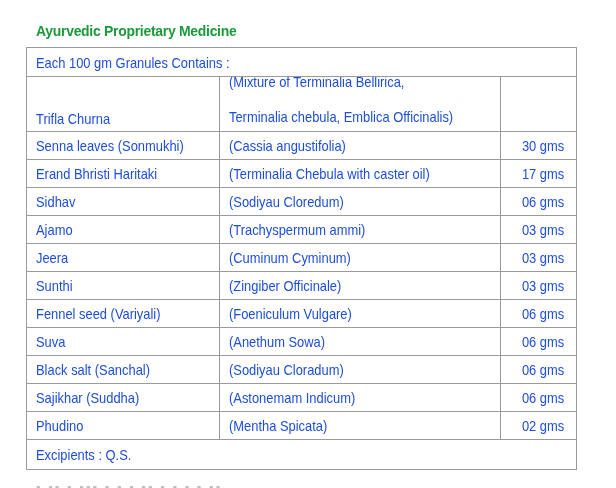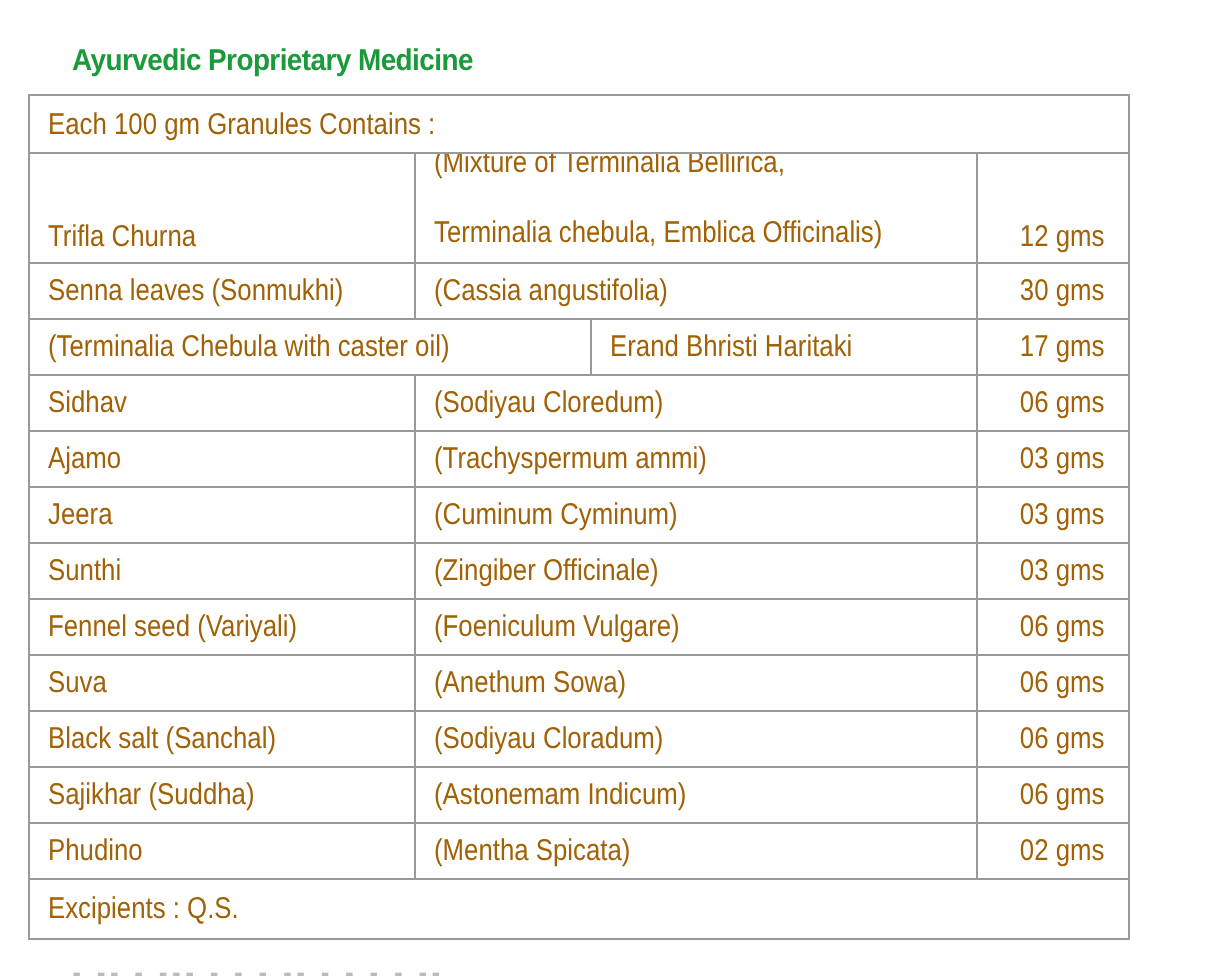--- a/index.html
+++ b/index.html
@@ -22,26 +22,26 @@
       font-weight: bold;
       font-size: 15px;
       color: #1a9a3a;
       letter-spacing: -0.3px;
       transform: scaleX(0.93);
       transform-origin: left center;
       white-space: nowrap;
     }
     .tbl {
       position: absolute;
-      left: 14px;
+      left: 26px;
       top: 47px;
       width: 551px;
       border: 1px solid #9a9a9a;
       box-sizing: border-box;
-      color: #a16207;
+      color: #1d4ed8;
       font-size: 15px;
     }
     .row {
       display: flex;
       border-top: 1px solid #9a9a9a;
       box-sizing: border-box;
     }
     .row:first-child { border-top: none; }
     .cell {
       box-sizing: border-box;
@@ -97,43 +97,40 @@
   </div>
 
   <div class="row h-tall tall">
     <div class="cell c1">
         <span>Trifla Churna</span>
       </div>
     <div class="cell c2">
       <span>(Mixture of Terminalia Bellirica,</span>
       <span>Terminalia chebula, Emblica Officinalis)</span>
     </div>
-    <div class="cell c3">
-        <span>12 gms</span>
-      </div>
   </div>
 
   <div class="row h-std">
     <div class="cell c1">
         <span>Senna leaves (Sonmukhi)</span>
       </div>
     <div class="cell c2">
         <span>(Cassia angustifolia)</span>
       </div>
     <div class="cell c3">
         <span>30 gms</span>
       </div>
   </div>
 
   <div class="row h-std">
+    <div class="cell c1">
+        <span>Erand Bhristi Haritaki</span>
+      </div>
     <div class="cell c2">
         <span>(Terminalia Chebula with caster oil)</span>
-      </div>
-    <div class="cell c1">
-        <span>Erand Bhristi Haritaki</span>
       </div>
     <div class="cell c3">
         <span>17 gms</span>
       </div>
   </div>
 
   <div class="row h-std">
     <div class="cell c1">
         <span>Sidhav</span>
       </div>

